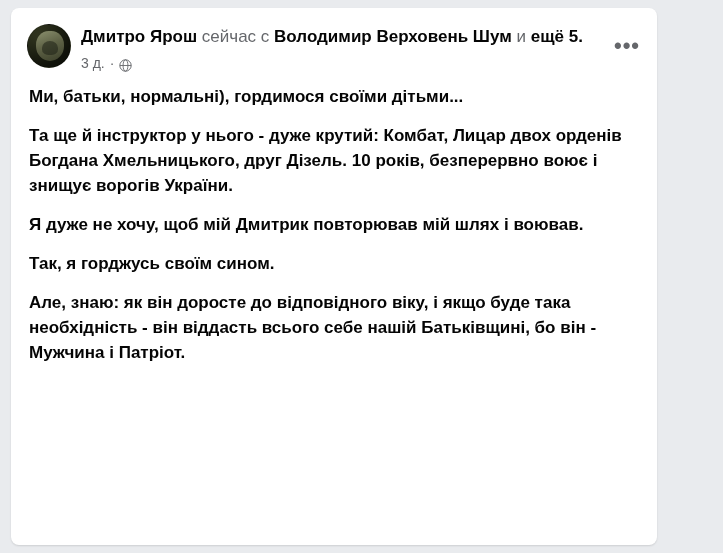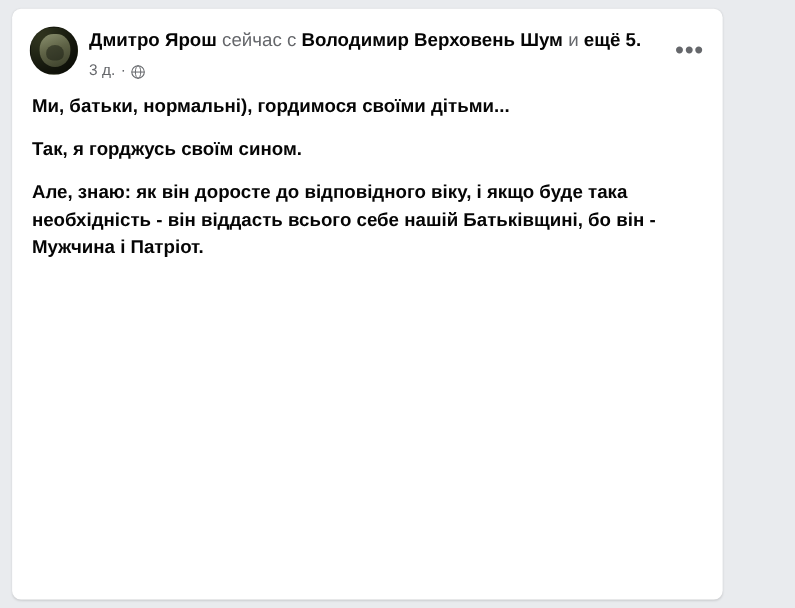--- a/index.html
+++ b/index.html
@@ -171,17 +171,19 @@
       </div>
     </div>
 
     <div class="more-button">
       <span class="dots">•••</span>
     </div>
   </div>
 
   <div class="post-body">
     <p>Ми, батьки, нормальні), гордимося своїми дітьми...</p>
+    <p>Та ще й інструктор у нього - дуже крутий: Комбат, Лицар двох орденів Богдана Хмельницького, друг Дізель. 10 років, безперервно воює і знищує ворогів України.</p>
+    <p>Я дуже не хочу, щоб мій Дмитрик повторював мій шлях і воював.</p>
     <p>Так, я горджусь своїм сином.</p>
     <p>Але, знаю: як він доросте до відповідного віку, і якщо буде така необхідність - він віддасть всього себе нашій Батьківщині, бо він - Мужчина і Патріот.</p>
   </div>
 
 </div>
 
 </body></html>

